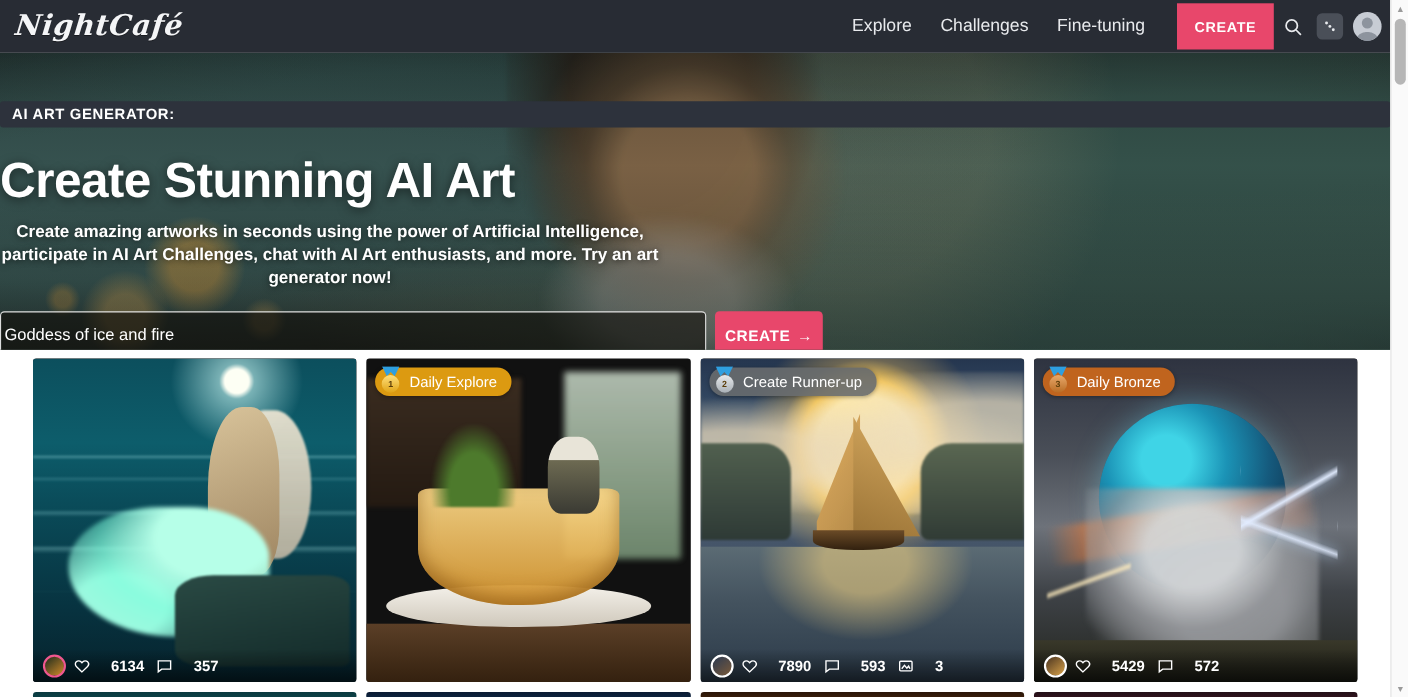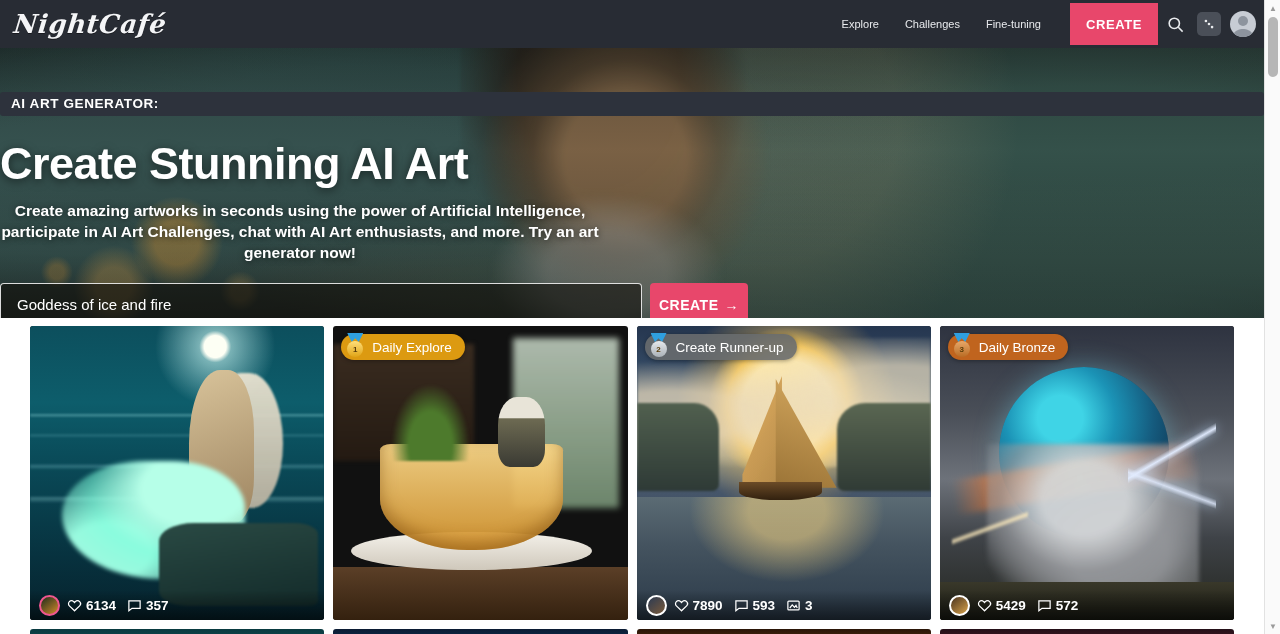--- a/index.html
+++ b/index.html
@@ -24,21 +24,21 @@
     font-family:"DejaVu Serif", serif;
     font-style:italic; font-weight:700;
     font-size:26px; color:#f4f5f7;
     letter-spacing:.5px;
     transform:skewX(-6deg);
     white-space:nowrap;
     text-shadow:0 1px 0 rgba(0,0,0,.4);
   }
   .nav { margin-left:auto; display:flex; align-items:center; height:100%; }
   .nav-link {
-    color:#e8eaed; font-size:11px; text-decoration:none;
+    color:#e8eaed; font-size:16px; text-decoration:none;
     padding:0 13px; white-space:nowrap;
   }
   .create-btn {
     background:#e8476b; color:#fff; font-weight:700; font-size:13px;
     letter-spacing:.6px; height:42px; width:88px; margin-left:16px;
     display:flex; align-items:center; justify-content:center;
     border:none; cursor:pointer;
   }
   .icon-btn {
     width:34px; height:40px; display:flex; align-items:center;
@@ -116,21 +116,21 @@
   }
   .hero-sub{
     color:#fff; font-size:15.5px; line-height:21px; text-align:center;
     width:600px; margin-top:10px; font-weight:600;
     text-shadow:0 1px 6px rgba(0,0,0,.6);
   }
   .prompt-row{ display:flex; margin-top:20px; align-items:stretch; }
   .prompt-input{
     width:642px; height:43px; background:rgba(18,16,12,.62);
     border:1px solid rgba(255,255,255,.85); border-radius:4px;
-    color:#fff; font-size:15px; padding:0 16px;
+    color:#fff; font-size:15px; padding:0 3px;
     font-family:"Liberation Sans", sans-serif;
     outline:none;
   }
   .prompt-input::placeholder{ color:#cfcfcf; }
   .prompt-btn{
     margin-left:8px; width:98px; height:43px; background:#e8476b;
     color:#fff; border:none; border-radius:4px; cursor:pointer;
     font-weight:700; font-size:14px; letter-spacing:.5px;
     display:flex; align-items:center; justify-content:center; gap:6px;
   }
@@ -343,21 +343,21 @@
     display:flex; align-items:center; gap:7px; padding:0 9px;
     background:linear-gradient(180deg, rgba(0,0,0,0), rgba(0,0,0,.55));
     color:#fff; font-size:13.5px; font-weight:700; z-index:6;
   }
   .stat-avatar{
     width:21px; height:21px; border-radius:50%; flex:0 0 21px;
     border:2px solid #fff; overflow:hidden; position:relative;
   }
   .ring-pink{ border-color:#f0578f; }
   .ring-white{ border-color:#ffffff; }
-  .stat-group{ display:flex; align-items:center; gap:4px; margin-right:4px; }
+  .stat-group{ display:flex; align-items:center; gap:19px; margin-right:4px; }
   .stat-group span{ color:#fff; }
 
   
   .gallery2{
     padding:0 30px; display:grid; grid-template-columns:repeat(4,1fr);
     gap:9px; margin-top:9px;
   }
   .card2{ height:22px; position:relative; overflow:hidden; border-radius:3px 3px 0 0; }
   .c2a{ background:linear-gradient(180deg,#0a3a40,#13585c); }
   .c2b{ background:linear-gradient(180deg,#0b1b33,#113b63); }

